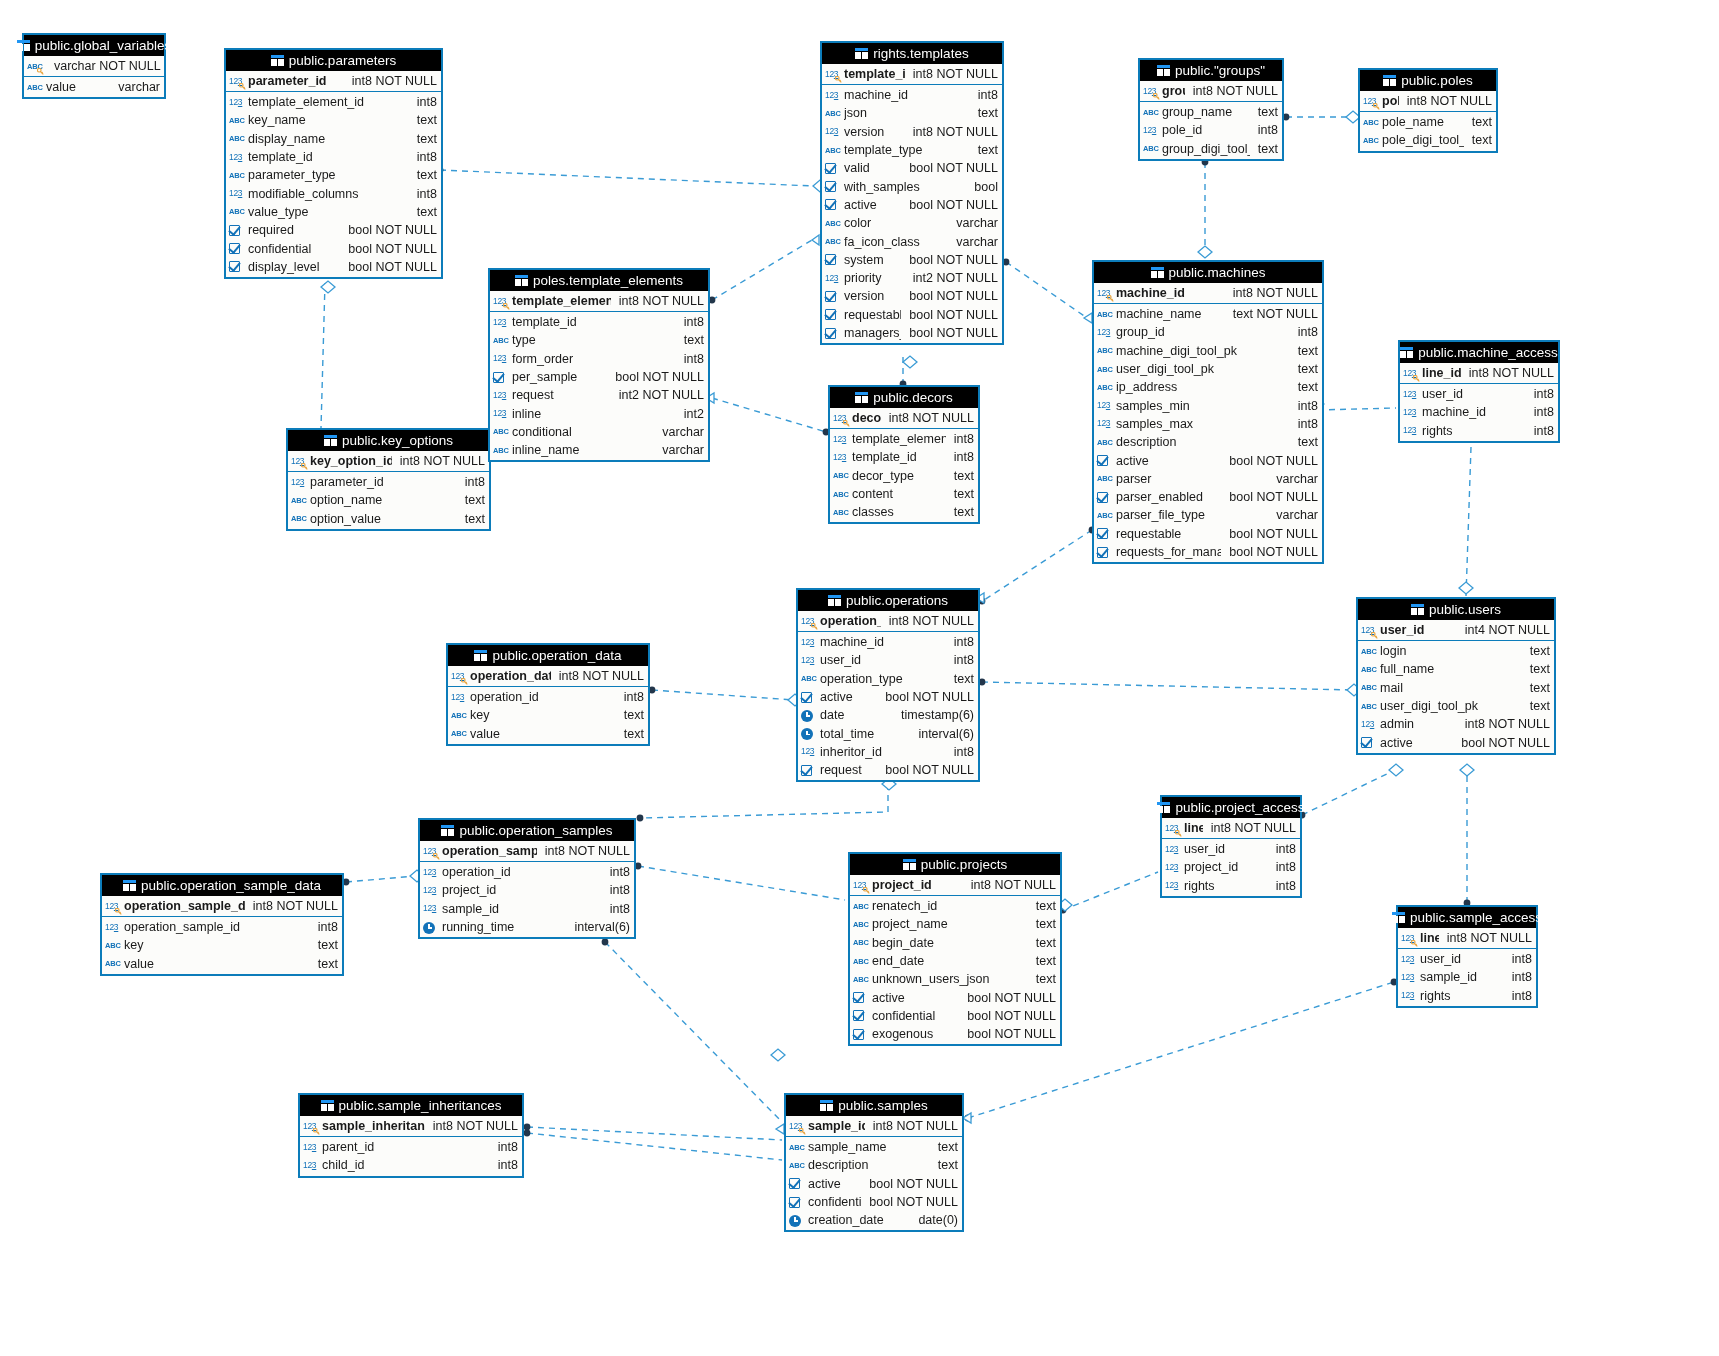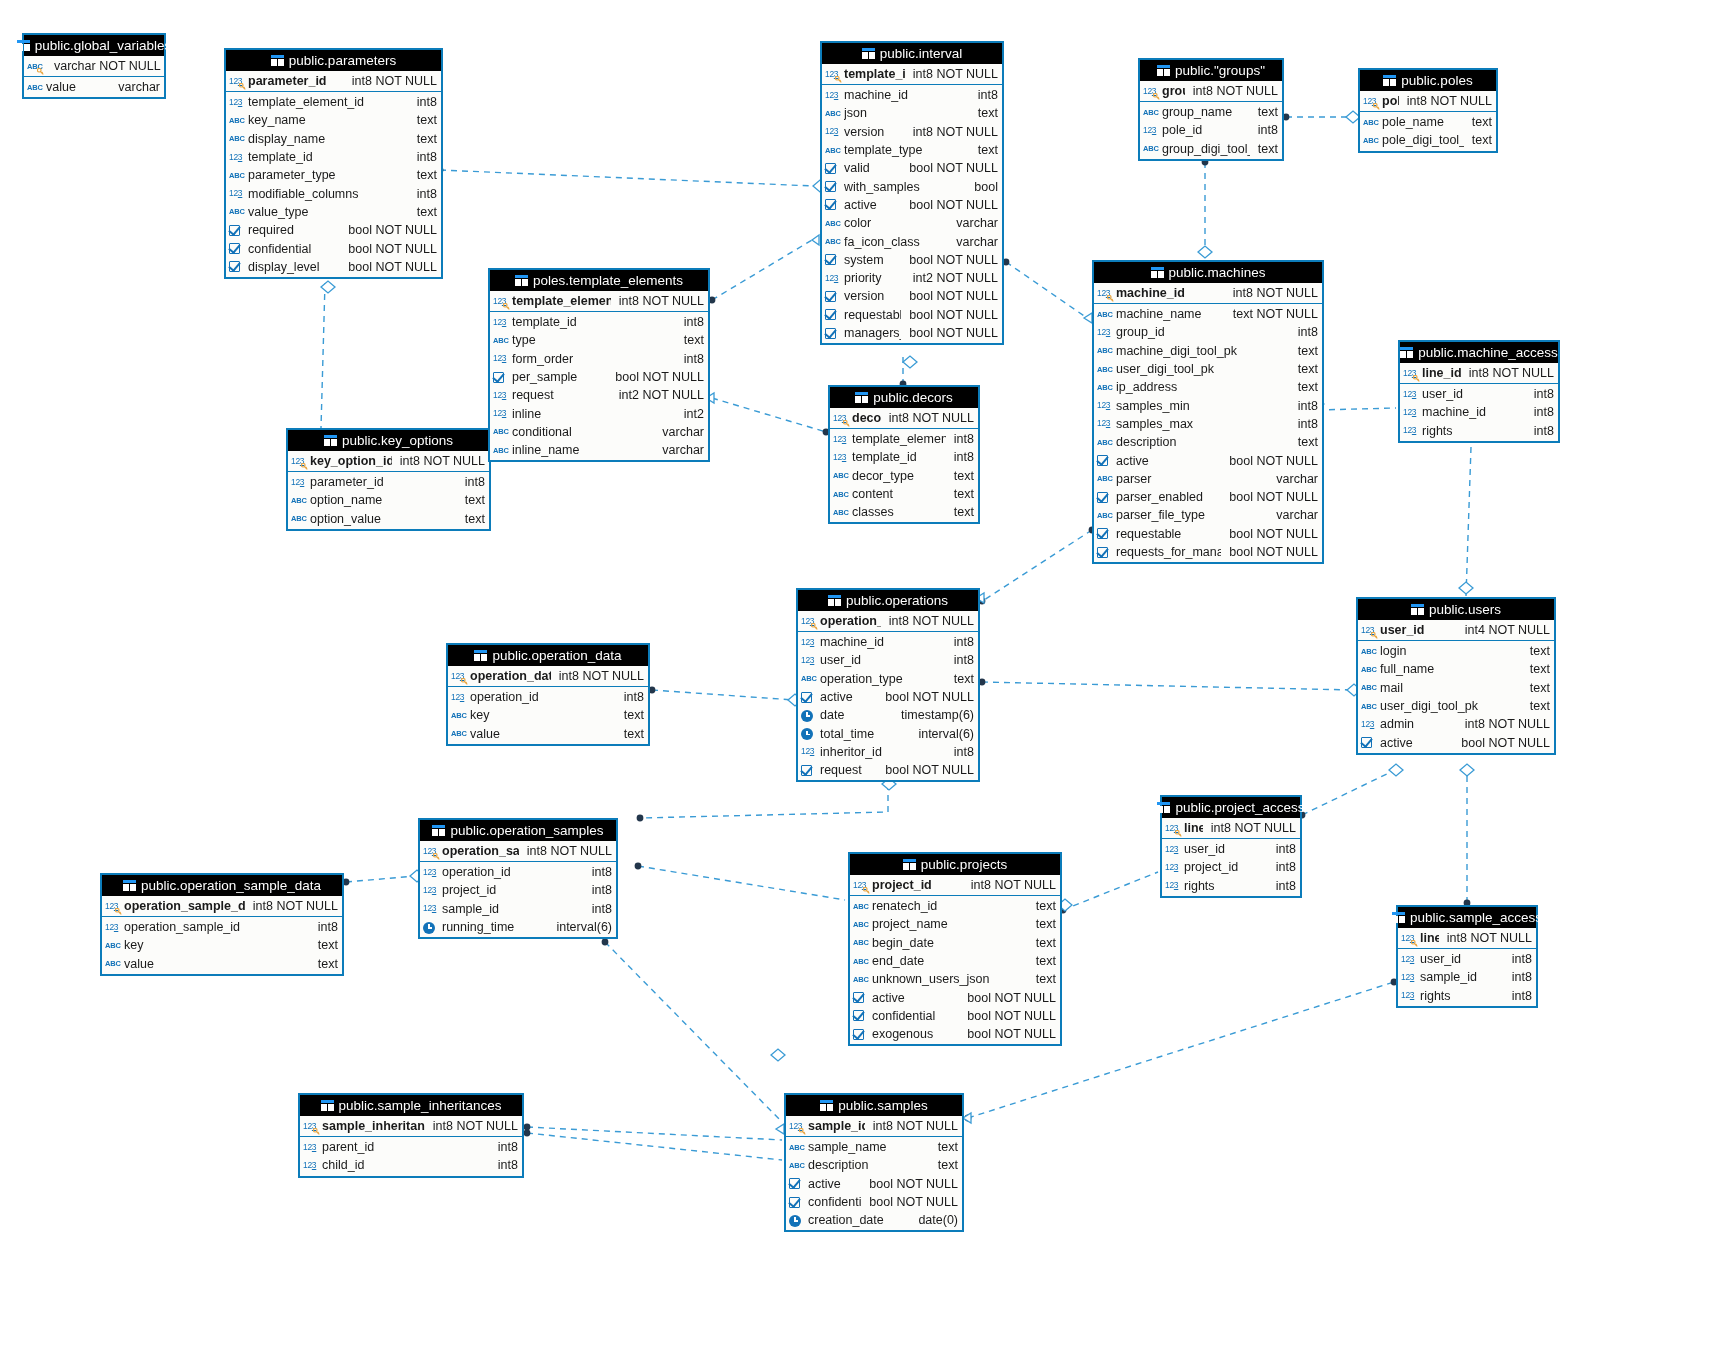--- a/index.html
+++ b/index.html
@@ -498,21 +498,21 @@
           </div>
         </div>
       </div>
       <div class="table-box" style="left: 820px; top: 41px; width: 184px;">
         <div class="tbl-header">
           <span class="tbl-icon">
             <i class="top"></i>
             <i class="bl"></i>
             <i class="br"></i>
           </span>
-          <span>public.interval</span>
+          <span>rights.templates</span>
         </div>
         <div class="pk-row">
           <div class="col-row pk">
             <span class="col-icon">
               <span class="ic-num">12<span style="text-decoration:underline">3</span></span>
               <svg class="ic-key" viewBox="0 0 10 10">
                 <circle cx="3.2" cy="3.2" r="2.6" fill="none" stroke="#e8a33d" stroke-width="1.6"></circle>
                 <path d="M4.6 4.6 L9 9" stroke="#e8a33d" stroke-width="1.7" fill="none"></path>
                 <path d="M7 7 L8.4 5.8" stroke="#e8a33d" stroke-width="1.4" fill="none"></path>
               </svg>
@@ -1131,21 +1131,21 @@
           </div>
           <div class="col-row">
             <span class="col-icon">
               <span class="ic-abc">ABC</span>
             </span>
             <span class="cname">value</span>
             <span class="ctype">text</span>
           </div>
         </div>
       </div>
-      <div class="table-box" style="left: 418px; top: 818px; width: 200px;">
+      <div class="table-box" style="left: 418px; top: 818px; width: 218px;">
         <div class="tbl-header">
           <span class="tbl-icon">
             <i class="top"></i>
             <i class="bl"></i>
             <i class="br"></i>
           </span>
           <span>public.operation_samples</span>
         </div>
         <div class="pk-row">
           <div class="col-row pk">

